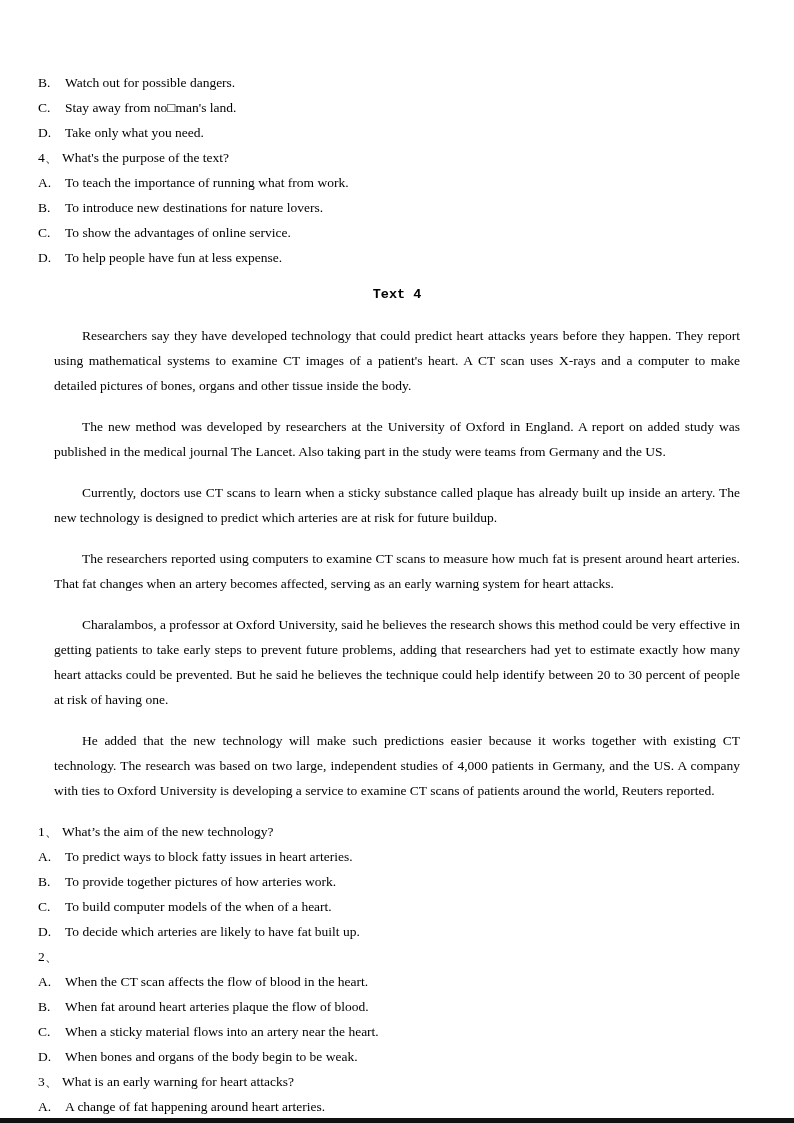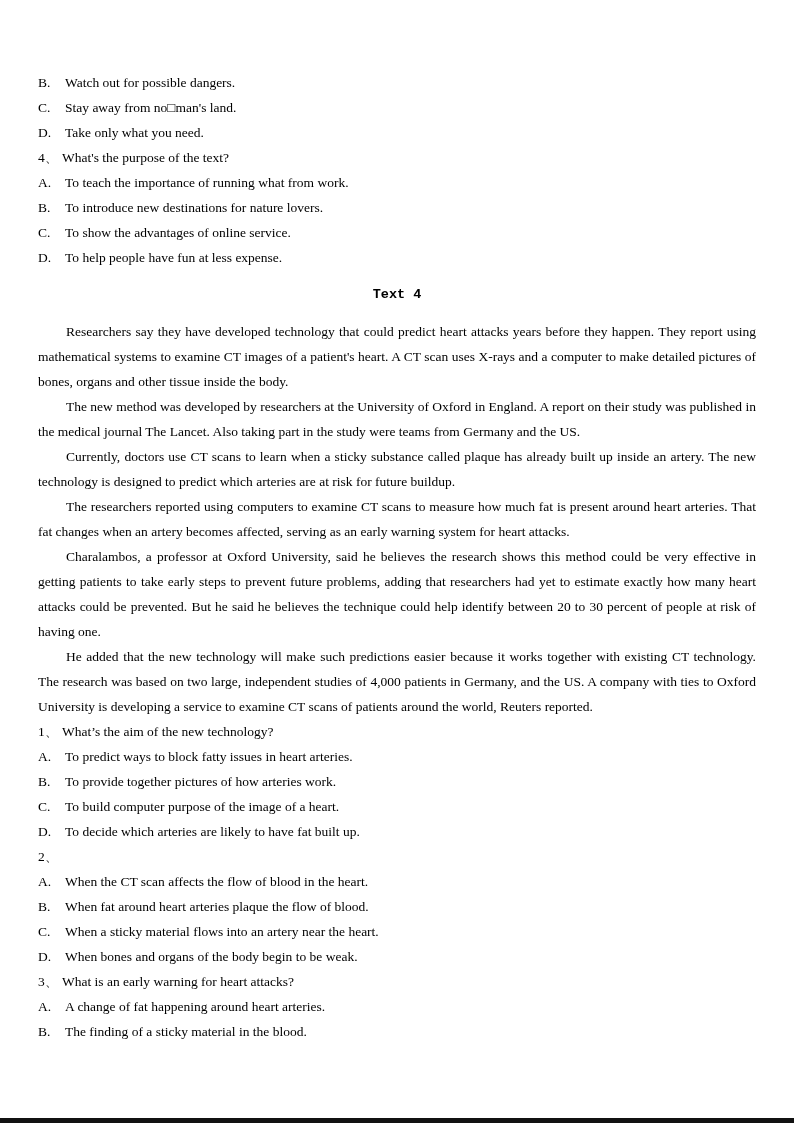--- a/index.html
+++ b/index.html
@@ -14,21 +14,21 @@
     font-family: "Liberation Serif", serif;
     font-size: 13.5px;
     line-height: 25px;
     color: #000000;
     overflow: hidden;
   }
   .line { margin: 0; display: flex; }
   .num-label { flex: none; width: 24px; }
   .opt-label { flex: none; width: 27px; }
   .para {
-    margin: 0;
+    margin: 16px;
     text-align: justify;
     text-indent: 28px;
   }
   .section-heading {
     margin: 12px;
     text-align: center;
     font-family: "Liberation Mono", monospace;
     font-weight: bold;
   }
   .page-bottom-edge {
@@ -75,41 +75,41 @@
     <span>To show the advantages of online service.</span>
   </div>
   <div class="line">
     <span class="opt-label">D.</span>
     <span>To help people have fun at less expense.</span>
   </div>
 
   <div class="section-heading">Text 4</div>
 
   <p class="para">Researchers say they have developed technology that could predict heart attacks years before they happen. They report using mathematical systems to examine CT images of a patient's heart. A CT scan uses X-rays and a computer to make detailed pictures of bones, organs and other tissue inside the body.</p>
-  <p class="para">The new method was developed by researchers at the University of Oxford in England. A report on their study was published in the medical journal The Lancet. Also taking part in the study were teams from Germany and the US.</p>
+  <p class="para">The new method was developed by researchers at the University of Oxford in England. A report on added study was published in the medical journal The Lancet. Also taking part in the study were teams from Germany and the US.</p>
   <p class="para">Currently, doctors use CT scans to learn when a sticky substance called plaque has already built up inside an artery. The new technology is designed to predict which arteries are at risk for future buildup.</p>
   <p class="para">The researchers reported using computers to examine CT scans to measure how much fat is present around heart arteries. That fat changes when an artery becomes affected, serving as an early warning system for heart attacks.</p>
   <p class="para">Charalambos, a professor at Oxford University, said he believes the research shows this method could be very effective in getting patients to take early steps to prevent future problems, adding that researchers had yet to estimate exactly how many heart attacks could be prevented. But he said he believes the technique could help identify between 20 to 30 percent of people at risk of having one.</p>
   <p class="para">He added that the new technology will make such predictions easier because it works together with existing CT technology. The research was based on two large, independent studies of 4,000 patients in Germany, and the US. A company with ties to Oxford University is developing a service to examine CT scans of patients around the world, Reuters reported.</p>
 
   <div class="line">
     <span class="num-label">1、</span>
     <span>What’s the aim of the new technology?</span>
   </div>
   <div class="line">
     <span class="opt-label">A.</span>
     <span>To predict ways to block fatty issues in heart arteries.</span>
   </div>
   <div class="line">
     <span class="opt-label">B.</span>
     <span>To provide together pictures of how arteries work.</span>
   </div>
   <div class="line">
     <span class="opt-label">C.</span>
-    <span>To build computer purpose of the image of a heart.</span>
+    <span>To build computer models of the when of a heart.</span>
   </div>
   <div class="line">
     <span class="opt-label">D.</span>
     <span>To decide which arteries are likely to have fat built up.</span>
   </div>
 
   <div class="line">
     <span class="num-label">2、</span>
   </div>
   <div class="line">

